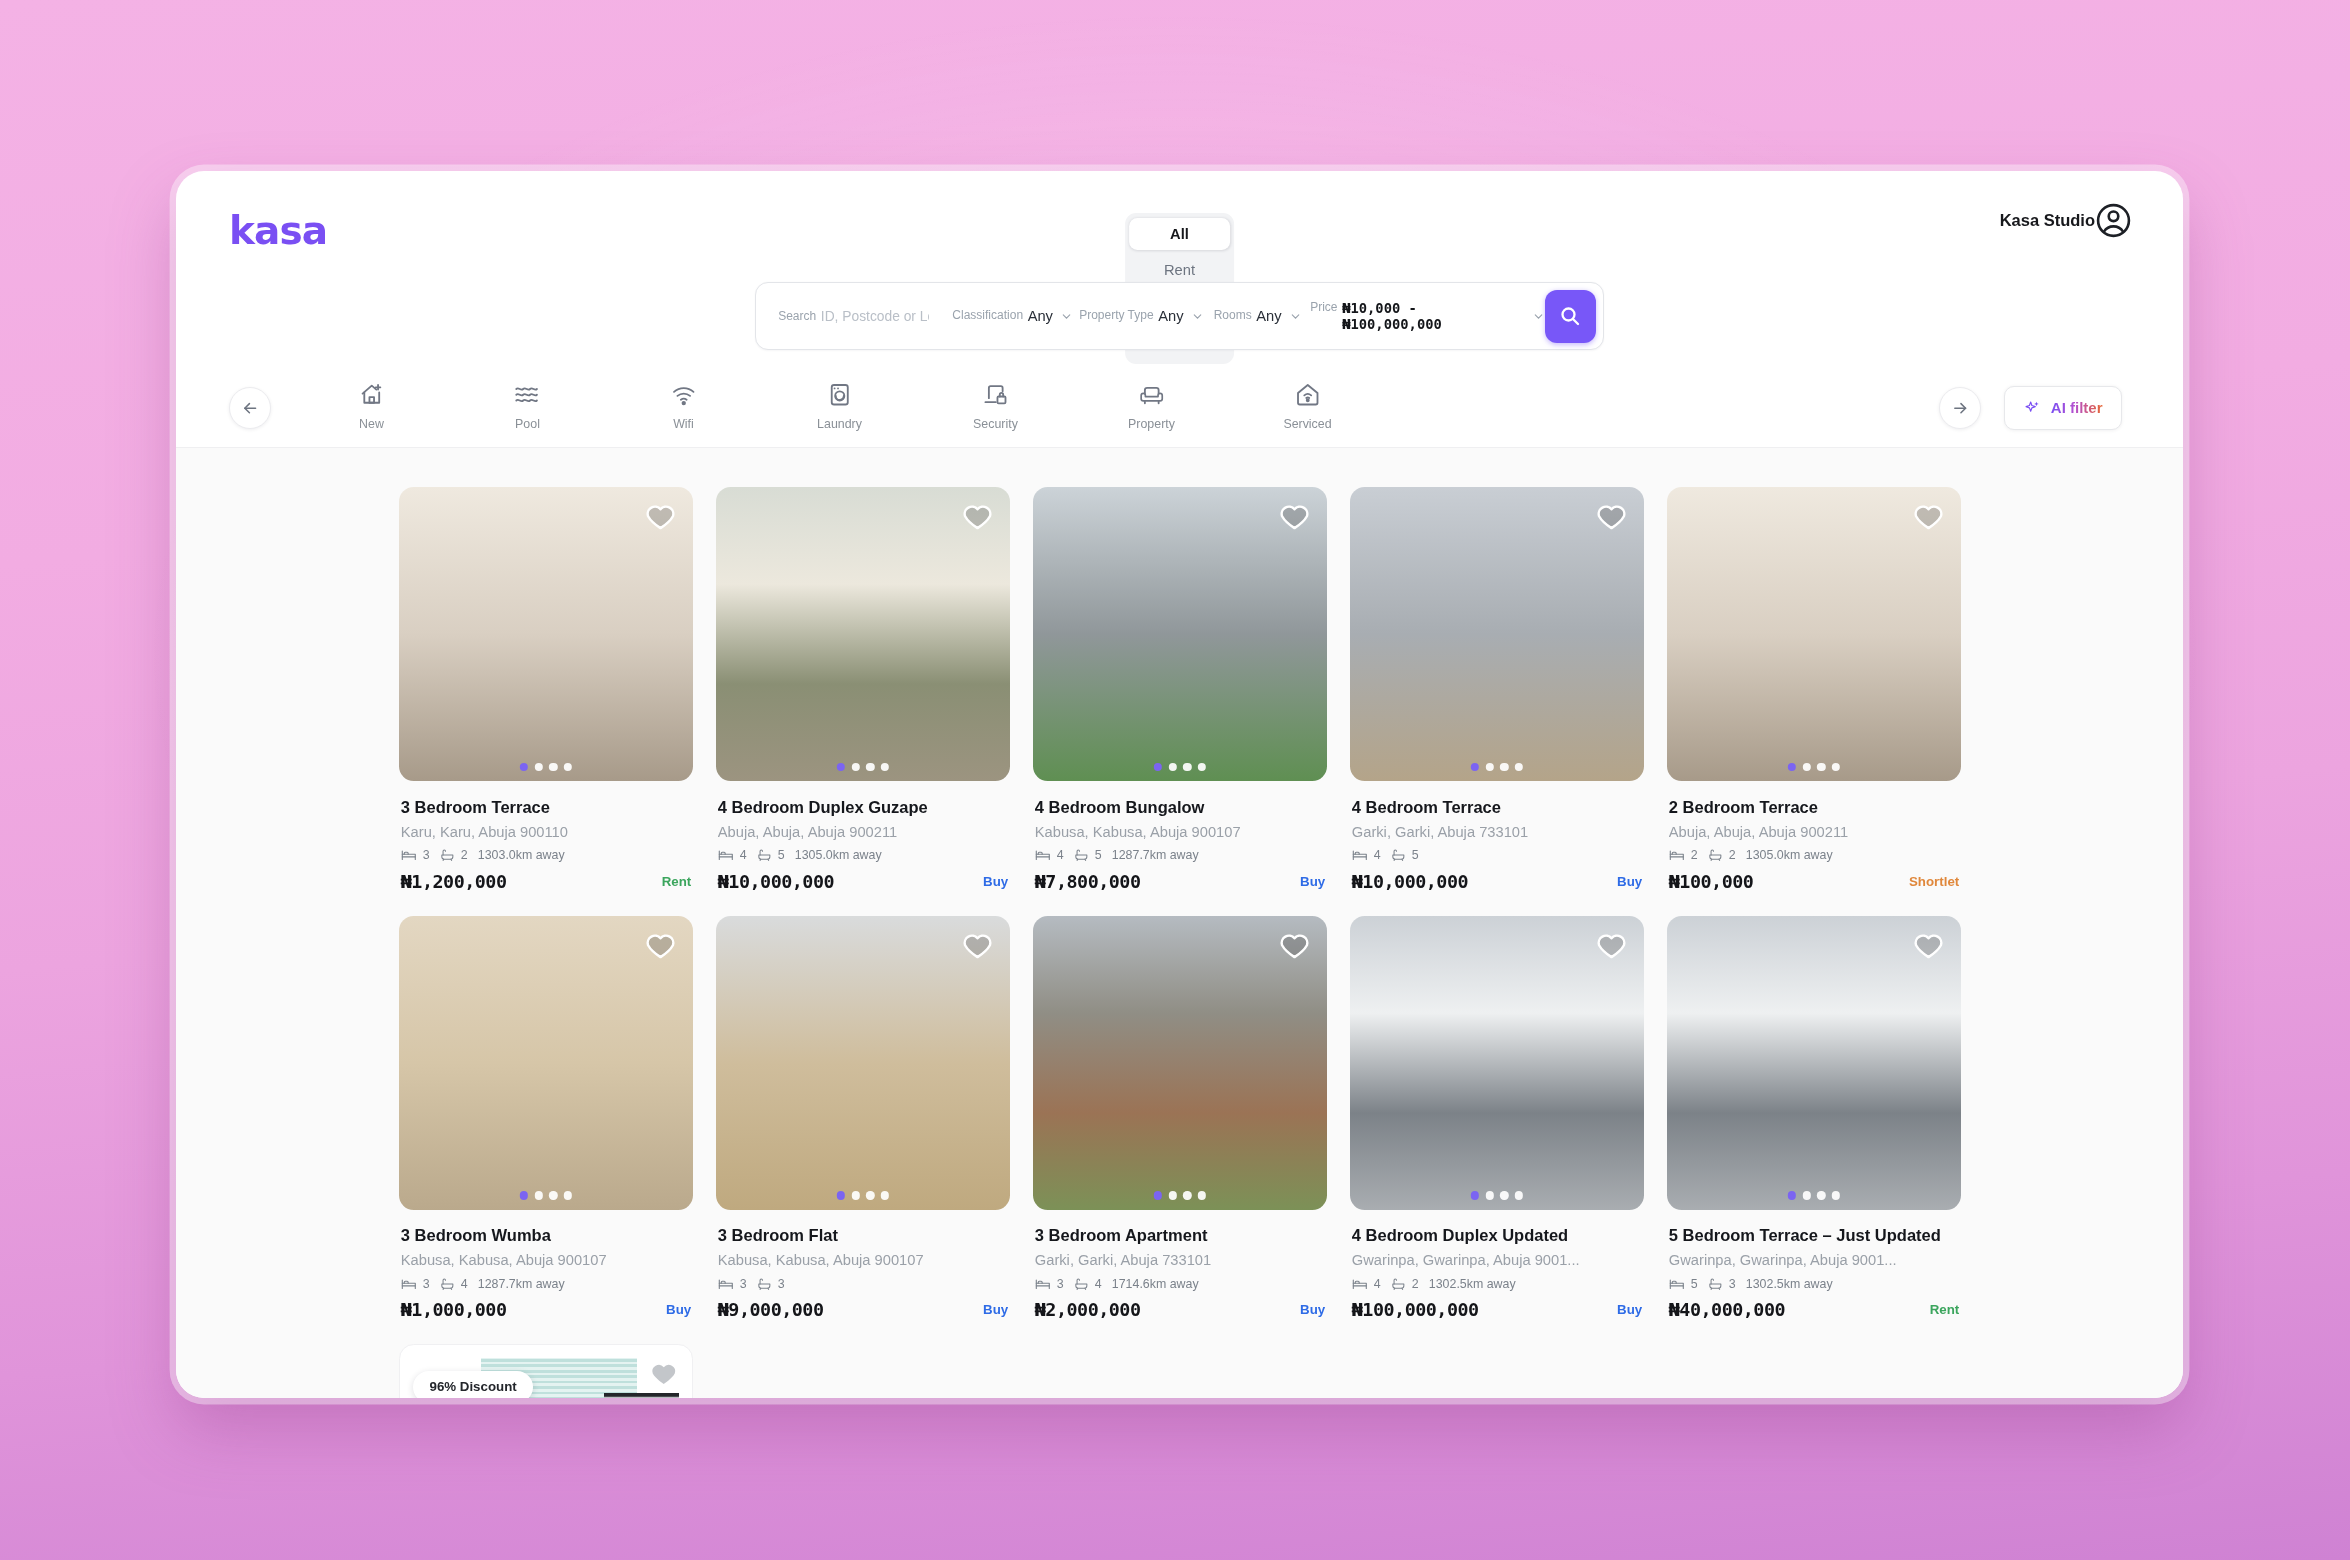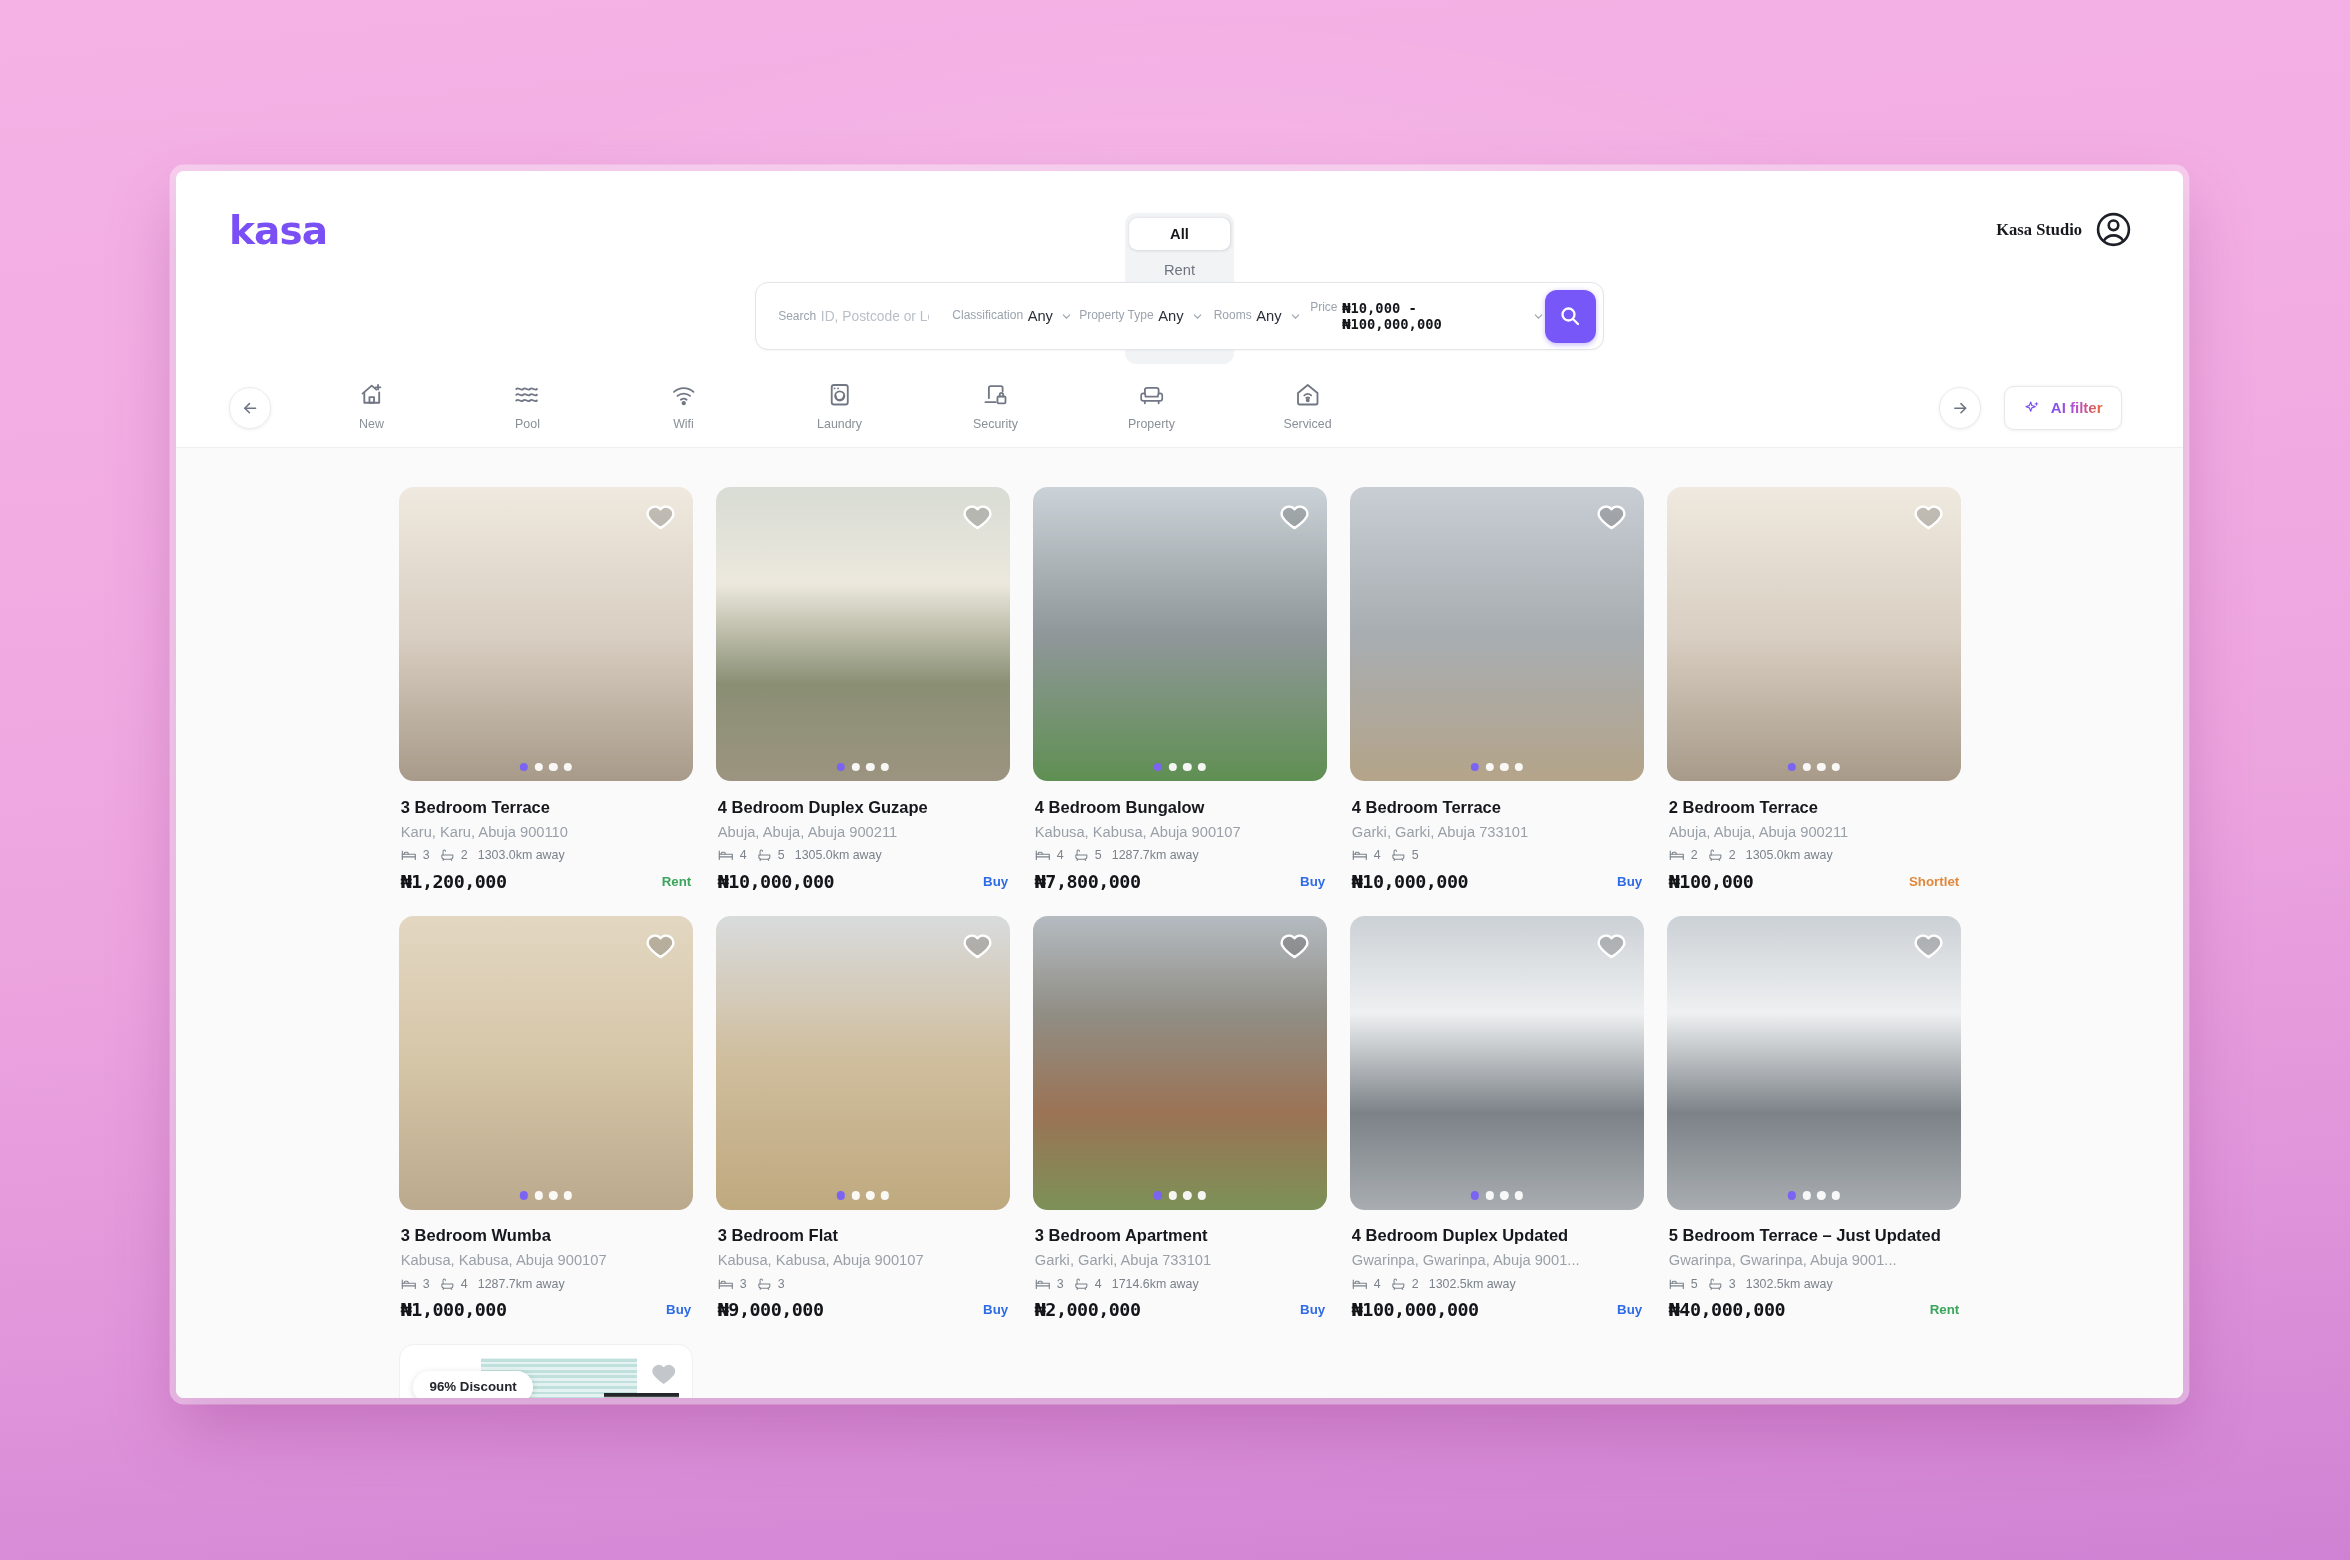--- a/index.html
+++ b/index.html
@@ -6,34 +6,34 @@
   body{
     width:2351px;height:1560px;overflow:hidden;
     font-family:"Liberation Sans","DejaVu Sans",sans-serif;
     background:
       radial-gradient(1469px 918px at 50% 42%, rgba(255,255,255,0.28), rgba(255,255,255,0) 70%),
       linear-gradient(175deg,#f4b2e5 0%,#f2ace2 32%,#eca4df 55%,#e094da 78%,#cf82d3 100%);
     position:relative;
   }
   .window{
     position:absolute;left:176px;top:171px;width:2007px;height:1227px;
-    background:#ffffff;border-radius:8px;overflow:hidden;
+    background:#ffffff;border-radius:28px;overflow:hidden;
     box-shadow:0 0 0 6.4px rgba(255,255,255,0.38),0 31px 64px rgba(150,60,140,0.35);
   }
   
   .header{position:relative;padding-top:40px;height:53px;}
   .logo{position:absolute;left:53px;top:40px;font-size:39px;font-weight:800;
     color:#7A4FF3;letter-spacing:-0.9px;line-height:1;font-family:"DejaVu Sans",sans-serif;}
   .tabs{position:absolute;left:50%;top:42px;transform:translateX(-50%);
     background:#f2f3f5;border-radius:11px;padding:4.6px;display:flex;gap:3.7px;flex-direction:column;}
   .tab{border:none;background:transparent;border-radius:8.3px;padding:8.3px 25px;
     font-size:14.7px;color:#6d7480;font-weight:500;cursor:pointer;font-family:inherit;}
   .tab.active{background:#ffffff;color:#17181c;font-weight:700;
     box-shadow:0 0.9px 2.8px rgba(20,20,40,0.12);}
-  .account{position:absolute;right:51px;top:40px;display:flex;align-items:center;gap:13px;cursor:pointer;font-family:Liberation Serif, serif;}
+  .account{position:absolute;right:51px;top:31px;display:flex;align-items:center;cursor:pointer;}
   .account-name{font-size:16.5px;font-weight:700;color:#17181c;}
   
   .searchbar{
     position:relative;margin:18.4px auto 0;width:849px;height:68px;box-sizing:border-box;
     border:0.9px solid #e3e5e9;border-radius:13px;background:#fff;
     display:flex;align-items:center;padding:0 7.3px 0 24px;
     box-shadow:0 0.9px 1.8px rgba(20,20,40,0.04);
   }
   .sfield{display:flex;flex-direction:row;gap:4.6px;justify-content:center;cursor:pointer;}
   .sfield .flabel{font-size:12px;color:#9aa3ad;}

